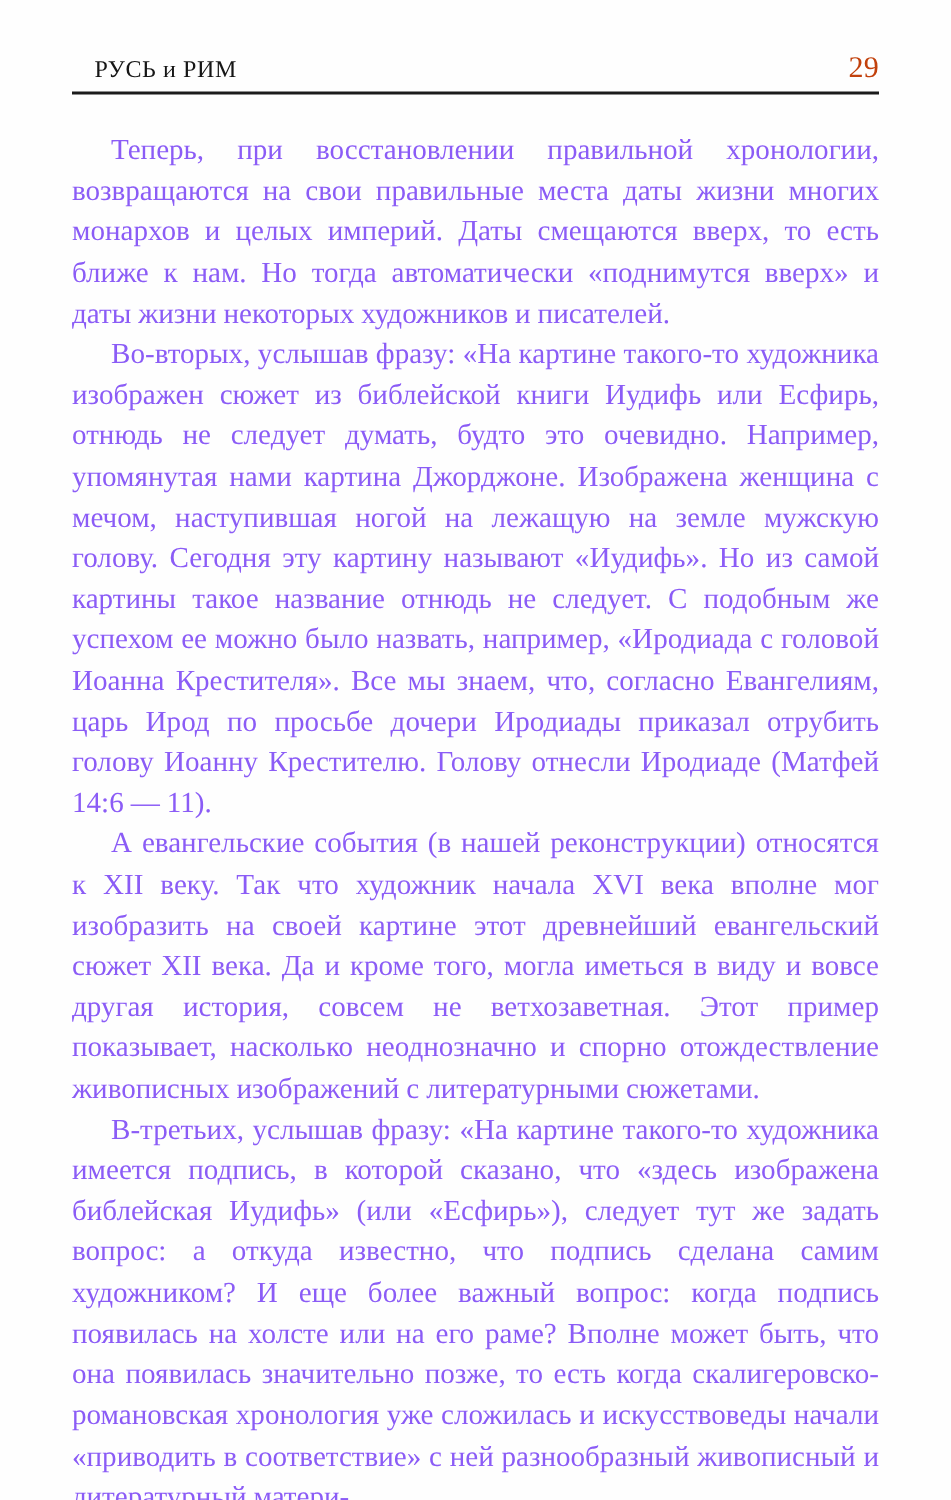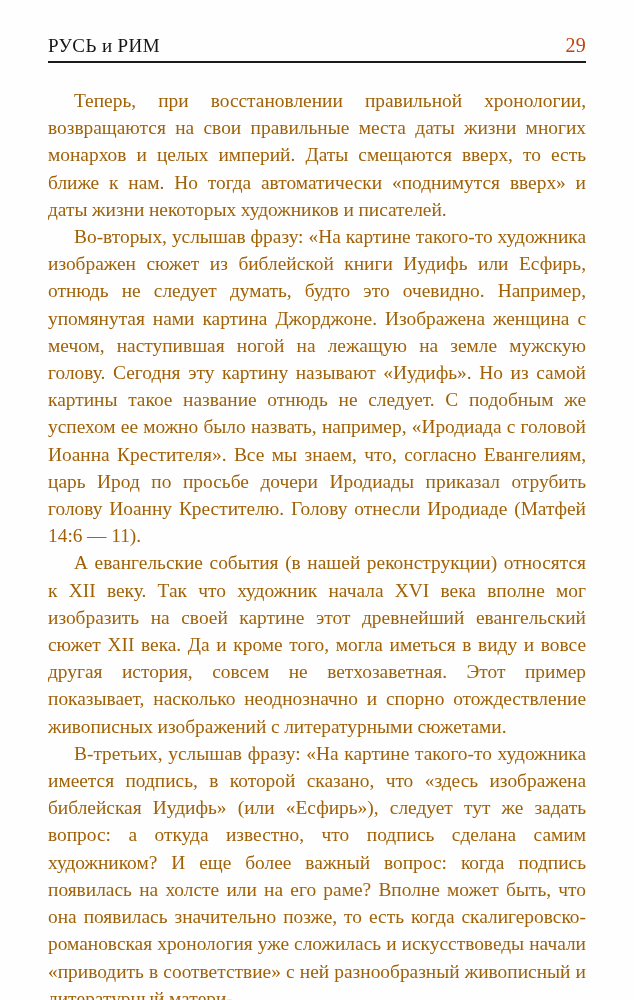--- a/index.html
+++ b/index.html
@@ -29,24 +29,25 @@
   
   .running-head {
     display: flex;
     align-items: baseline;
     justify-content: space-between;
     width: 100%;
     padding-bottom: 4px;
   }
   .running-head-title {
     font-family: "Liberation Serif", "DejaVu Serif", serif;
-    font-size: 19px;
+    font-size: 16px;
     letter-spacing: 0.4px;
     color: #161616;
     white-space: nowrap;
+    margin-left: 15px;
   }
   .running-head-folio {
     font-family: "Liberation Serif", "DejaVu Serif", serif;
     font-size: 20px;
     color: #c2410c;
     letter-spacing: 0.2px;
   }
   .head-rule {
     width: 100%;
     height: 2px;
@@ -57,21 +58,21 @@
   .body-text {
     width: 100%;
   }
   .body-text p {
     margin: 0;
     text-align: justify;
     text-justify: inter-word;
     font-size: 19.4px;
     line-height: 27.2px;
     text-indent: 26px;
-    color: #a16207;
+    color: #8b5cf6;
     hyphens: manual;
     -webkit-hyphens: manual;
     word-spacing: -0.2px;
   }
   .body-text p + p {
     margin-top: 0;
   }
   
   .body-text p:last-child {
     text-align: justify;

